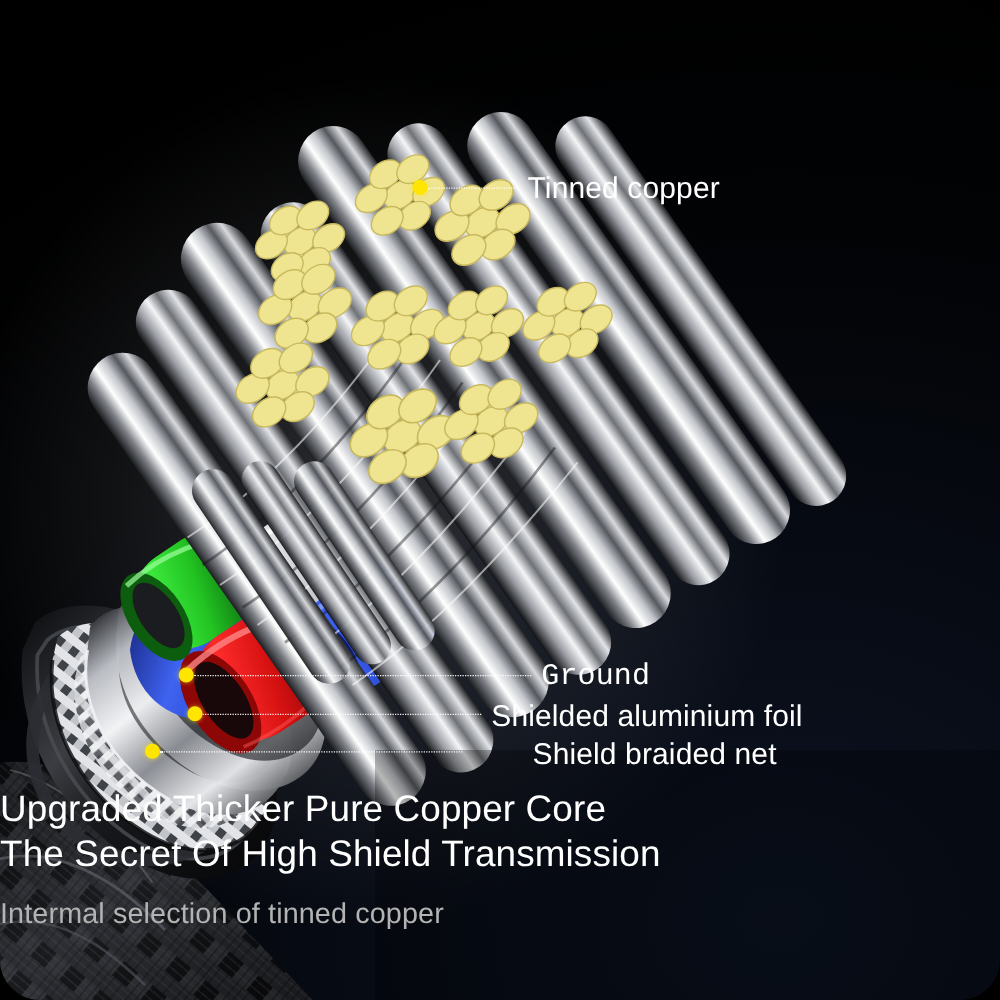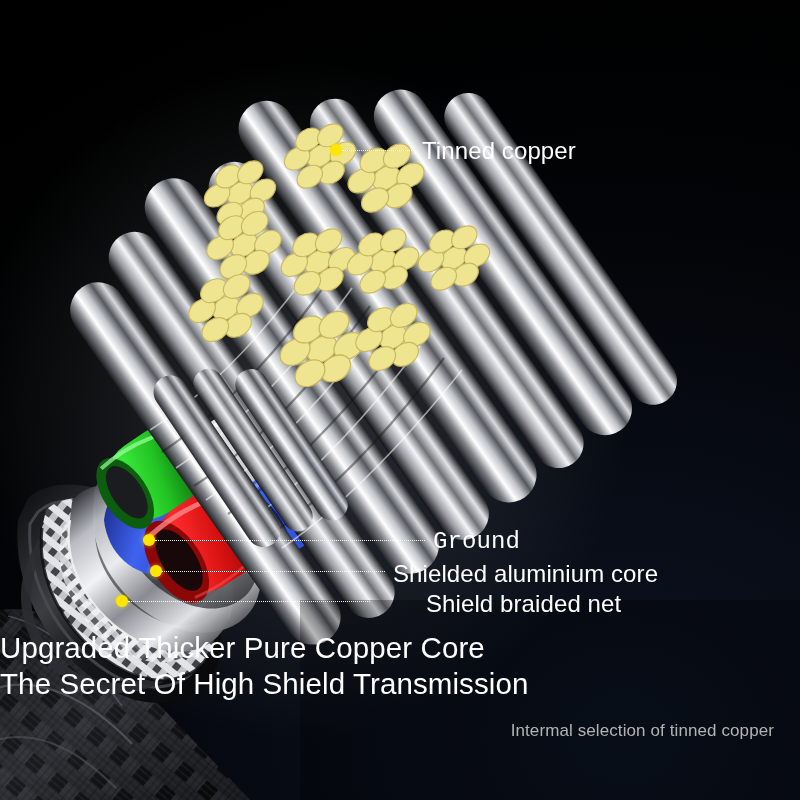--- a/index.html
+++ b/index.html
@@ -8,20 +8,21 @@
     font-family:"Liberation Sans", sans-serif;
     -webkit-font-smoothing:antialiased;
   }
   #stage{
     position:relative;
     width:800px;height:800px;
     overflow:hidden;
     background:
       radial-gradient(120% 100% at 78% 92%, #0c1322 0%, #070b14 35%, #020305 70%, #000 100%),
       linear-gradient(135deg,#06080f 0%,#000000 45%,#04060c 100%);
+    border-radius: 32px;
   }
   #artwork{position:absolute;inset:0;}
   .lbl{
     position:absolute;
     color:#ffffff;
     font-size:24px;
     line-height:1;
     white-space:nowrap;
     letter-spacing:.1px;
   }
@@ -45,23 +46,23 @@
     color:#ffffff;
     font-size:29.5px;
     line-height:36px;
     letter-spacing:.1px;
     white-space:nowrap;
   }
   #subtitle{
     position:absolute;
     left:0;right:26px;
     top:713px;
-    text-align:right;
+    text-align:left;
     color:#b3b3b3;
-    font-size:17px;
+    font-size:23px;
     line-height:35px;
     letter-spacing:.1px;
     white-space:nowrap;
   }
 </style>
 </head>
 <body>
 
 <div id="stage">
 
@@ -316,21 +317,21 @@
 
   <div>
     <span class="anchor" style="left:143px;top:534px;"></span>
     <span class="dotline" style="left:155px;top:540px;width:270px;"></span>
     <span class="lbl" style="left:433px;top:530px;font-family:Liberation Mono, monospace;">Ground</span>
   </div>
 
   <div>
     <span class="anchor" style="left:150px;top:565px;"></span>
     <span class="dotline" style="left:162px;top:571px;width:223px;"></span>
-    <span class="lbl" style="left:393px;top:562px;">Shielded aluminium core</span>
+    <span class="lbl" style="left:393px;top:562px;">Shielded aluminium foil</span>
   </div>
 
   <div>
     <span class="anchor" style="left:116px;top:595px;"></span>
     <span class="dotline" style="left:128px;top:601px;width:242px;"></span>
     <span class="lbl" style="left:378px;top:592px;margin-left:48px;">Shield braided net</span>
   </div>
 
   <div id="title">
     <div>Upgraded Thicker Pure Copper Core</div>

